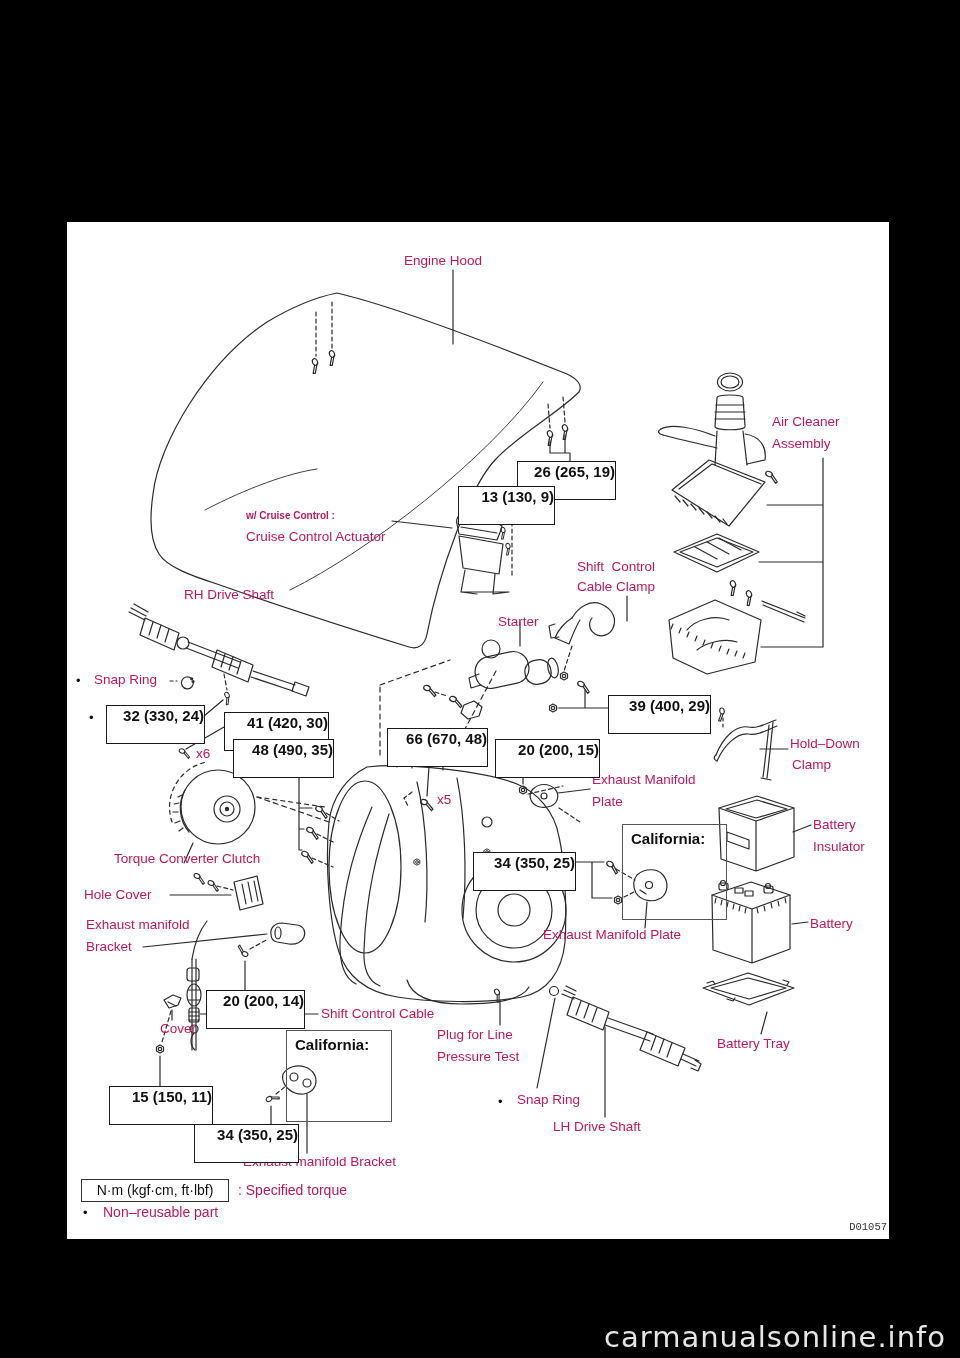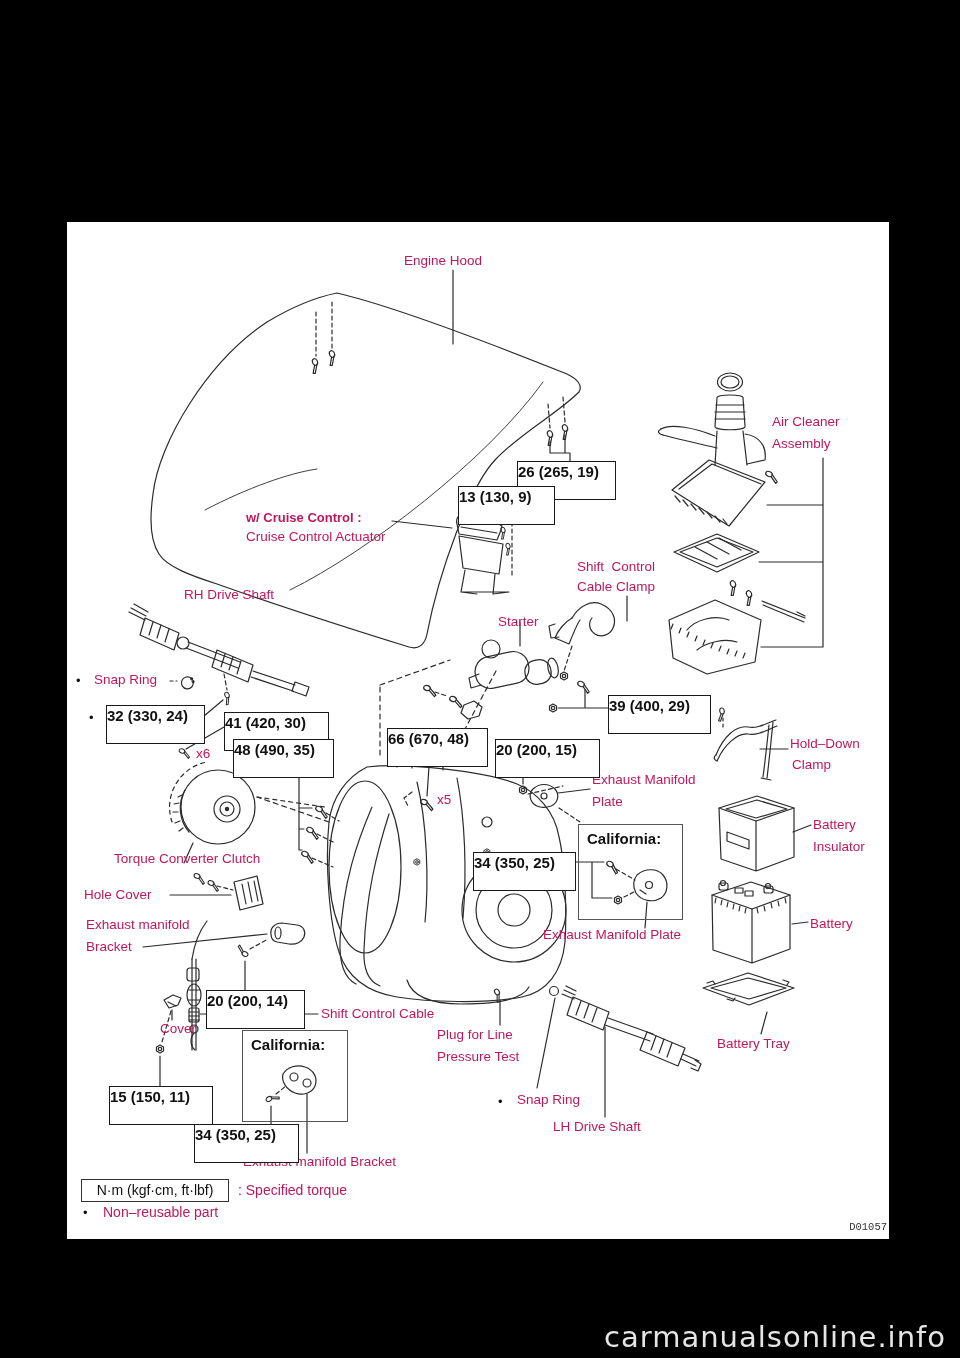--- a/index.html
+++ b/index.html
@@ -3,26 +3,26 @@
 <meta charset="utf-8">
 <style>
   html,body{margin:0;padding:0;background:#000;}
   body{width:960px;height:1358px;position:relative;overflow:hidden;
        font-family:"Liberation Sans",sans-serif;}
   .page{position:absolute;left:67px;top:222px;width:822px;height:1017px;
         background:#fff;}
   .art{position:absolute;left:0;top:0;z-index:1;}
   .lbl{position:absolute;z-index:3;font-size:13.5px;line-height:1.25;
        color:#be185d;white-space:pre;}
-  .lbl.b{font-weight:bold;font-size:13px;}
+  .lbl.b{font-weight:bold;font-size:10px;}
   .tq{position:absolute;z-index:4;box-sizing:border-box;height:39px;
-      border:1.7px solid #1a1a1a;background:#fff;text-align:left;
+      border:1.7px solid #1a1a1a;background:#fff;text-align:right;
       font-weight:bold;font-size:15px;line-height:19px;color:#111;}
   .calbox{position:absolute;z-index:2;box-sizing:border-box;
-          border:1.3px solid #555;background:transparent;}
+          border:1.3px solid #555;background:transparent;margin-left:44px;}
   .cal-lbl{position:absolute;left:8px;top:5px;font-weight:bold;
            font-size:15px;color:#111;white-space:pre;}
   .bullet{position:absolute;z-index:3;font-size:13px;color:#111;}
   .legendbox{position:absolute;z-index:3;box-sizing:border-box;height:23px;
              border:1.4px solid #333;background:#fff;text-align:center;
              font-size:14px;line-height:20px;color:#111;padding:0 7px;}
   .doccode{position:absolute;z-index:3;right:2px;top:999px;font-size:10.5px;
            color:#333;font-family:Liberation Mono, monospace;}
   .watermark{position:absolute;z-index:5;right:14px;bottom:4px;
              font-size:29px;letter-spacing:1px;color:#e5e5e5;

